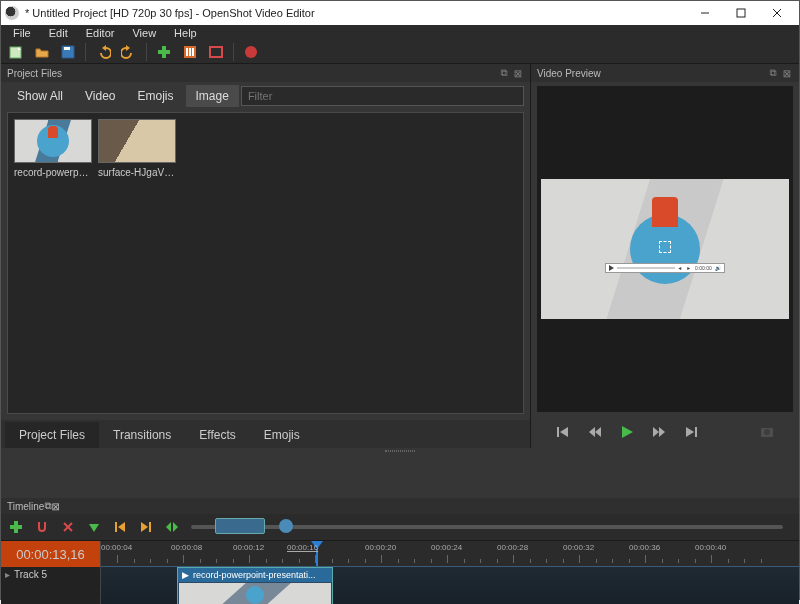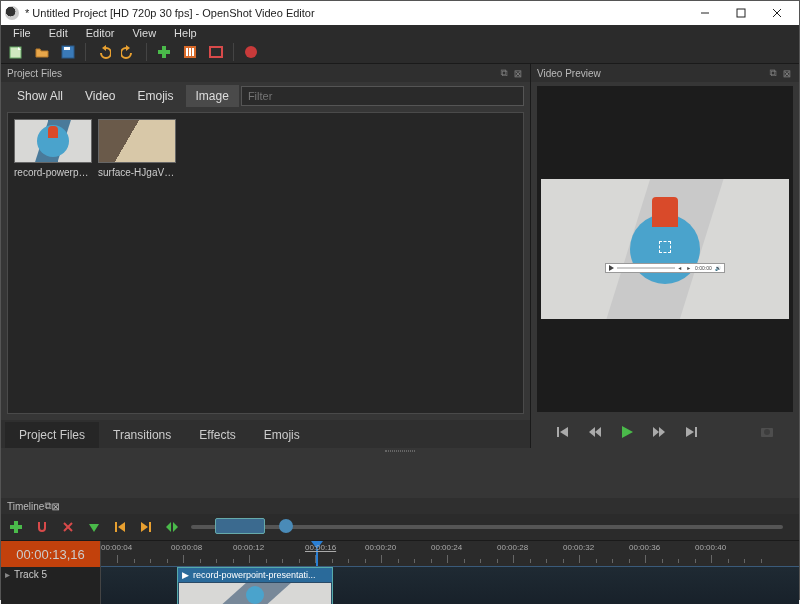--- a/index.html
+++ b/index.html
@@ -341,21 +341,21 @@
             <div class="rlabel" style="left: 70px;">00:00:08</div>
             <div class="rtick" style="left: 82px;"></div>
             <div class="rtick small" style="left: 98.5px;"></div>
             <div class="rtick small" style="left: 115px;"></div>
             <div class="rtick small" style="left: 131.5px;"></div>
             <div class="rlabel" style="left: 132px;">00:00:12</div>
             <div class="rtick" style="left: 148px;"></div>
             <div class="rtick small" style="left: 164.5px;"></div>
             <div class="rtick small" style="left: 181px;"></div>
             <div class="rtick small" style="left: 197.5px;"></div>
-            <div class="rlabel" style="left: 204px; text-decoration: underline;">00:00:16</div>
+            <div class="rlabel" style="left: 186px; text-decoration: underline;">00:00:16</div>
             <div class="rtick" style="left: 214px;"></div>
             <div class="rtick small" style="left: 230.5px;"></div>
             <div class="rtick small" style="left: 247px;"></div>
             <div class="rtick small" style="left: 263.5px;"></div>
             <div class="rlabel" style="left: 264px;">00:00:20</div>
             <div class="rtick" style="left: 280px;"></div>
             <div class="rtick small" style="left: 296.5px;"></div>
             <div class="rtick small" style="left: 313px;"></div>
             <div class="rtick small" style="left: 329.5px;"></div>
             <div class="rlabel" style="left: 330px;">00:00:24</div>

